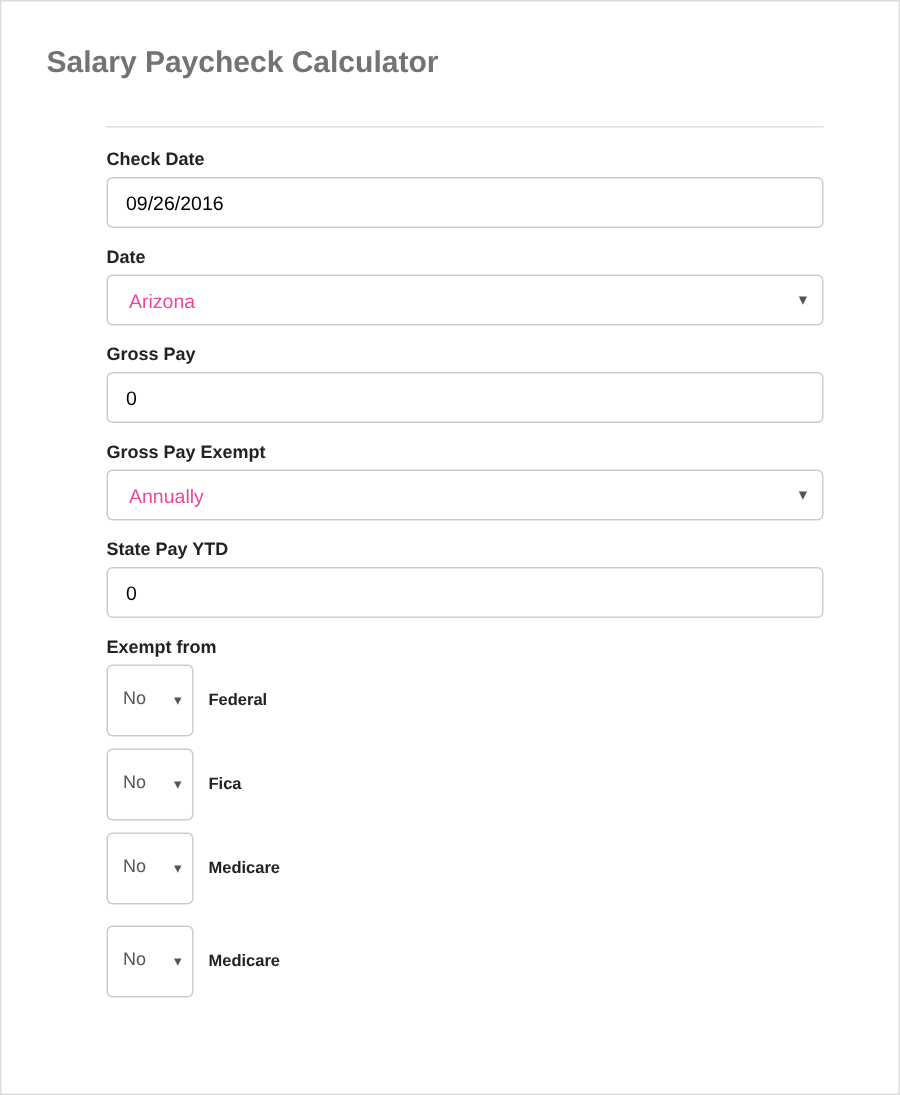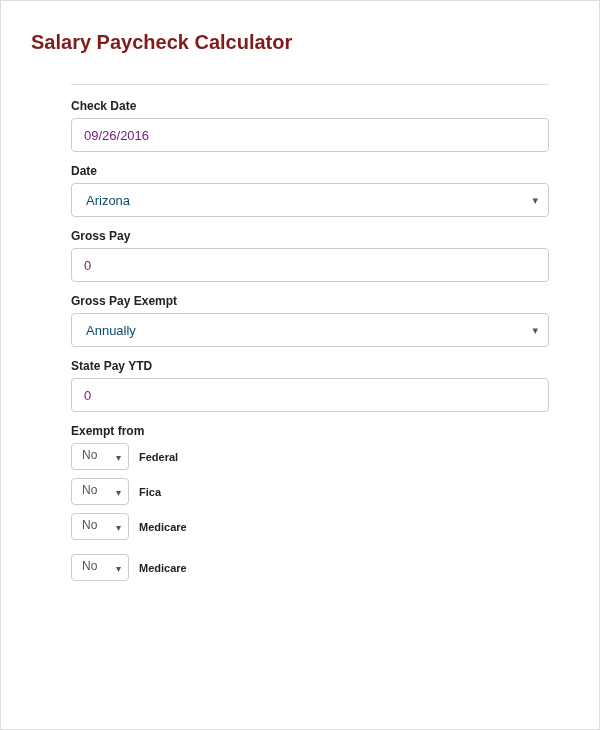--- a/index.html
+++ b/index.html
@@ -9,21 +9,21 @@
     }
     body {
       font-family: Arial, Helvetica, sans-serif;
       background: #fff;
       width: 600px;
       height: 730px;
       padding: 30px 30px 0 30px;
       border: 1px solid #ddd;
     }
     .page-title {
-      color: #7f1d1d;
+      color: #737373;
       font-size: 20px;
       font-weight: bold;
       margin-bottom: 30px;
     }
     .content {
       padding-left: 40px;
       padding-right: 20px;
     }
     .section-title {
       color: #d11a2a;
@@ -46,31 +46,31 @@
       margin-bottom: 5px;
       display: block;
     }
     .field-input {
       width: 100%;
       height: 34px;
       border: 1px solid #ccc;
       border-radius: 4px;
       padding: 0 12px;
       font-size: 13px;
-      color: #701a75;
+      color: #000000;
       background: #fff;
     }
     .field-select {
       width: 100%;
       height: 34px;
       border: 1px solid #ccc;
       border-radius: 4px;
       padding: 0 28px 0 14px;
       font-size: 13px;
-      color: #0c4a6e;
+      color: #ec4899;
       background: #fff;
       position: relative;
       display: flex;
       align-items: center;
       cursor: pointer;
     }
     .field-select::after {
       content: "▾";
       position: absolute;
       right: 10px;
@@ -80,21 +80,21 @@
       color: #555;
     }
     .exempt-row {
       display: flex;
       align-items: center;
       margin-bottom: 8px;
       gap: 10px;
     }
     .exempt-select {
       width: 58px;
-      height: 27px;
+      height: 48px;
       border: 1px solid #ccc;
       border-radius: 4px;
       padding: 0 20px 4px 10px;
       font-size: 12px;
       color: #555;
       background: #fff;
       position: relative;
       display: flex;
       align-items: center;
       cursor: pointer;

